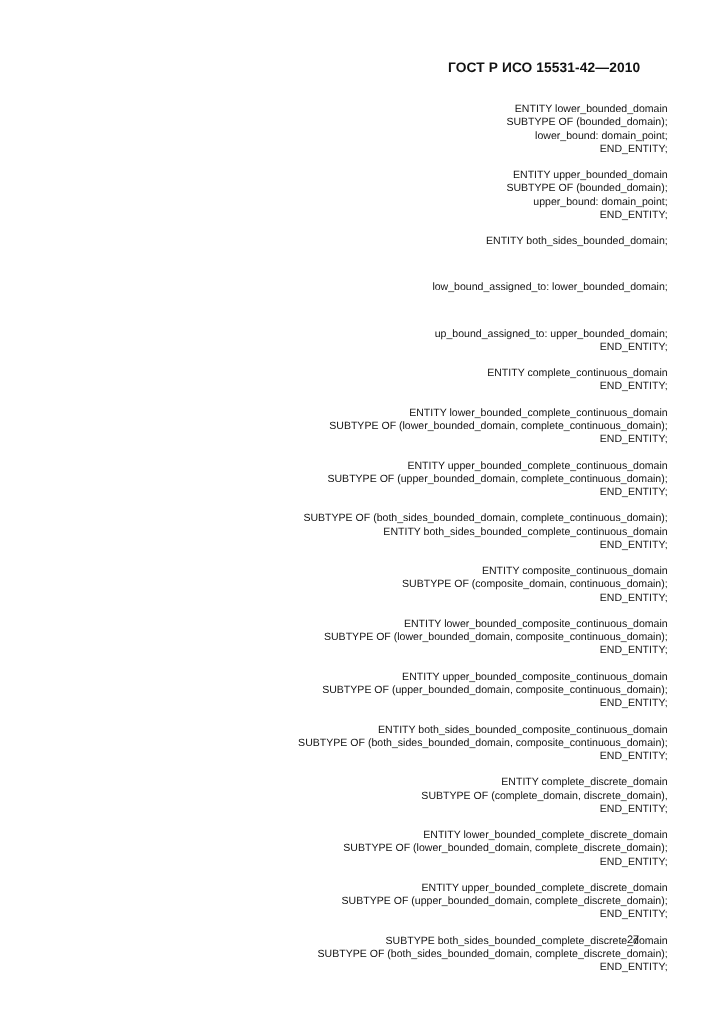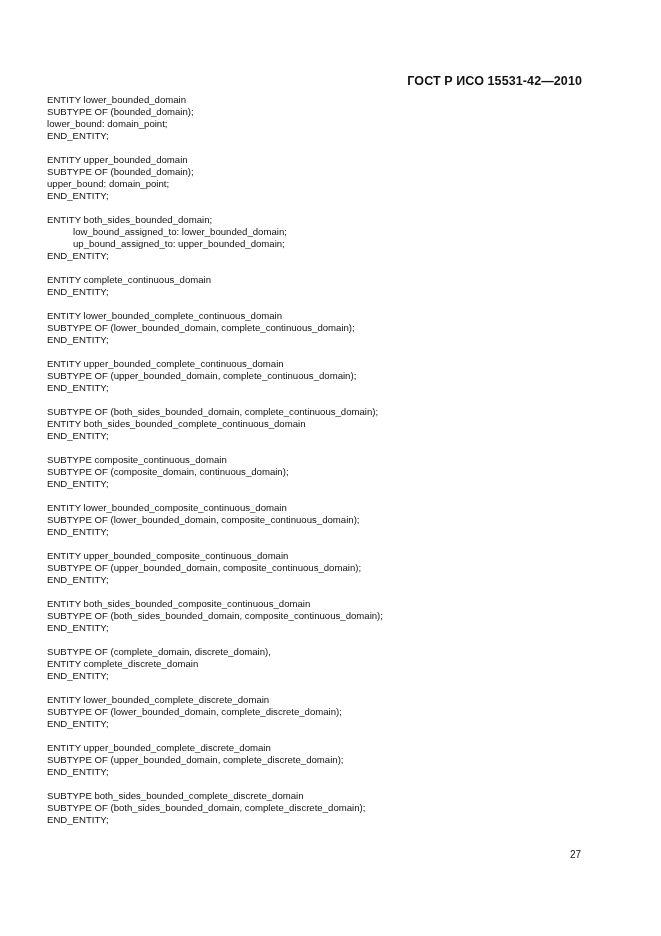--- a/index.html
+++ b/index.html
@@ -10,43 +10,45 @@
     body {
       width: 661px;
       height: 936px;
       position: relative;
       overflow: hidden;
       font-family: "Liberation Sans", sans-serif;
       color: #111111;
     }
     .header {
       position: absolute;
-      top: 74px;
+      top: 54px;
       right: 79px;
       font-size: 12.5px;
       font-weight: bold;
       letter-spacing: 0.1px;
     }
     .content {
       position: absolute;
       top: 94px;
       left: 47px;
       width: 560px;
       font-size: 9.6px;
       line-height: 12px;
     }
     .block {
       margin-bottom: 12px;
     }
     .line {
       white-space: pre;
       height: 12px;
+      text-align: right;
     }
     .line.indent {
       padding-left: 26px;
+      margin-top: 30px;
     }
     .page-number {
       position: absolute;
       top: 849px;
       left: 570px;
       font-size: 10px;
     }
   </style>
 </head>
 <body>
@@ -85,42 +87,42 @@
     <div class="line">ENTITY upper_bounded_complete_continuous_domain</div>
     <div class="line">SUBTYPE OF (upper_bounded_domain, complete_continuous_domain);</div>
     <div class="line">END_ENTITY;</div>
   </div>
   <div class="block">
     <div class="line">SUBTYPE OF (both_sides_bounded_domain, complete_continuous_domain);</div>
     <div class="line">ENTITY both_sides_bounded_complete_continuous_domain</div>
     <div class="line">END_ENTITY;</div>
   </div>
   <div class="block">
-    <div class="line">SUBTYPE composite_continuous_domain</div>
+    <div class="line">ENTITY composite_continuous_domain</div>
     <div class="line">SUBTYPE OF (composite_domain, continuous_domain);</div>
     <div class="line">END_ENTITY;</div>
   </div>
   <div class="block">
     <div class="line">ENTITY lower_bounded_composite_continuous_domain</div>
     <div class="line">SUBTYPE OF (lower_bounded_domain, composite_continuous_domain);</div>
     <div class="line">END_ENTITY;</div>
   </div>
   <div class="block">
     <div class="line">ENTITY upper_bounded_composite_continuous_domain</div>
     <div class="line">SUBTYPE OF (upper_bounded_domain, composite_continuous_domain);</div>
     <div class="line">END_ENTITY;</div>
   </div>
   <div class="block">
     <div class="line">ENTITY both_sides_bounded_composite_continuous_domain</div>
     <div class="line">SUBTYPE OF (both_sides_bounded_domain, composite_continuous_domain);</div>
     <div class="line">END_ENTITY;</div>
   </div>
   <div class="block">
+    <div class="line">ENTITY complete_discrete_domain</div>
     <div class="line">SUBTYPE OF (complete_domain, discrete_domain),</div>
-    <div class="line">ENTITY complete_discrete_domain</div>
     <div class="line">END_ENTITY;</div>
   </div>
   <div class="block">
     <div class="line">ENTITY lower_bounded_complete_discrete_domain</div>
     <div class="line">SUBTYPE OF (lower_bounded_domain, complete_discrete_domain);</div>
     <div class="line">END_ENTITY;</div>
   </div>
   <div class="block">
     <div class="line">ENTITY upper_bounded_complete_discrete_domain</div>
     <div class="line">SUBTYPE OF (upper_bounded_domain, complete_discrete_domain);</div>

